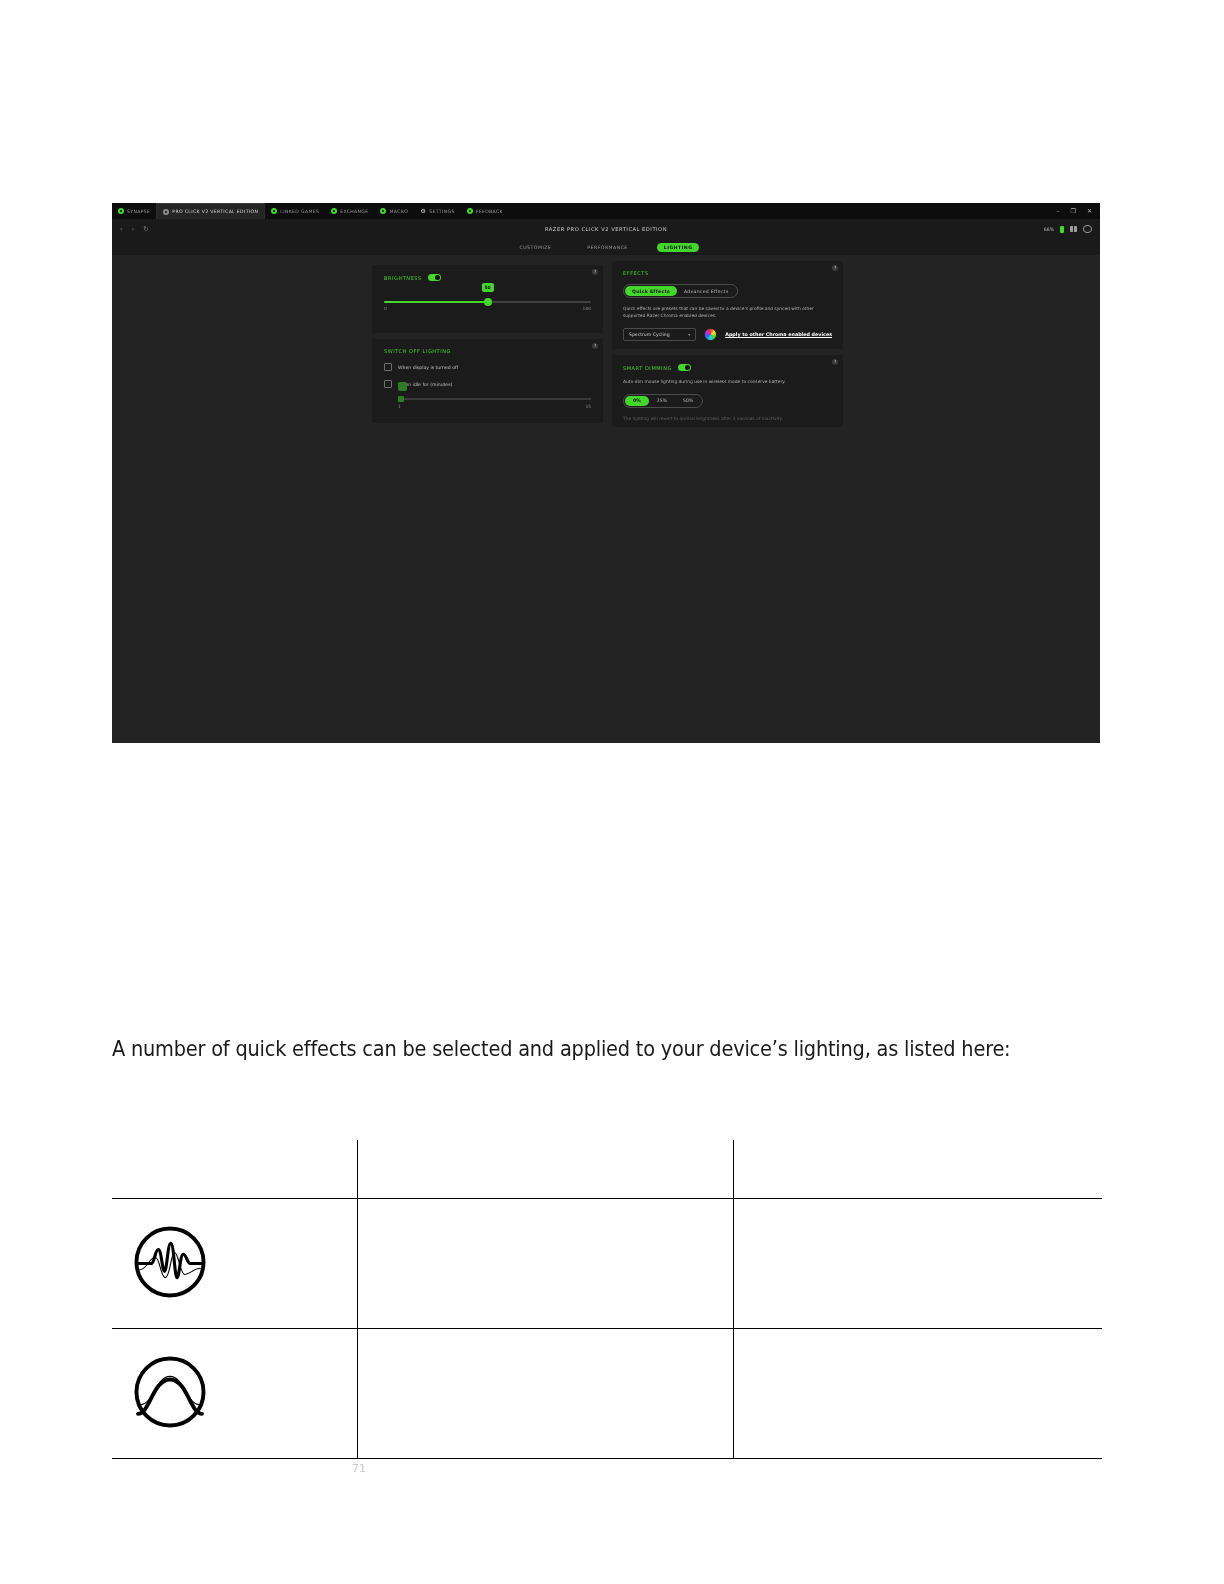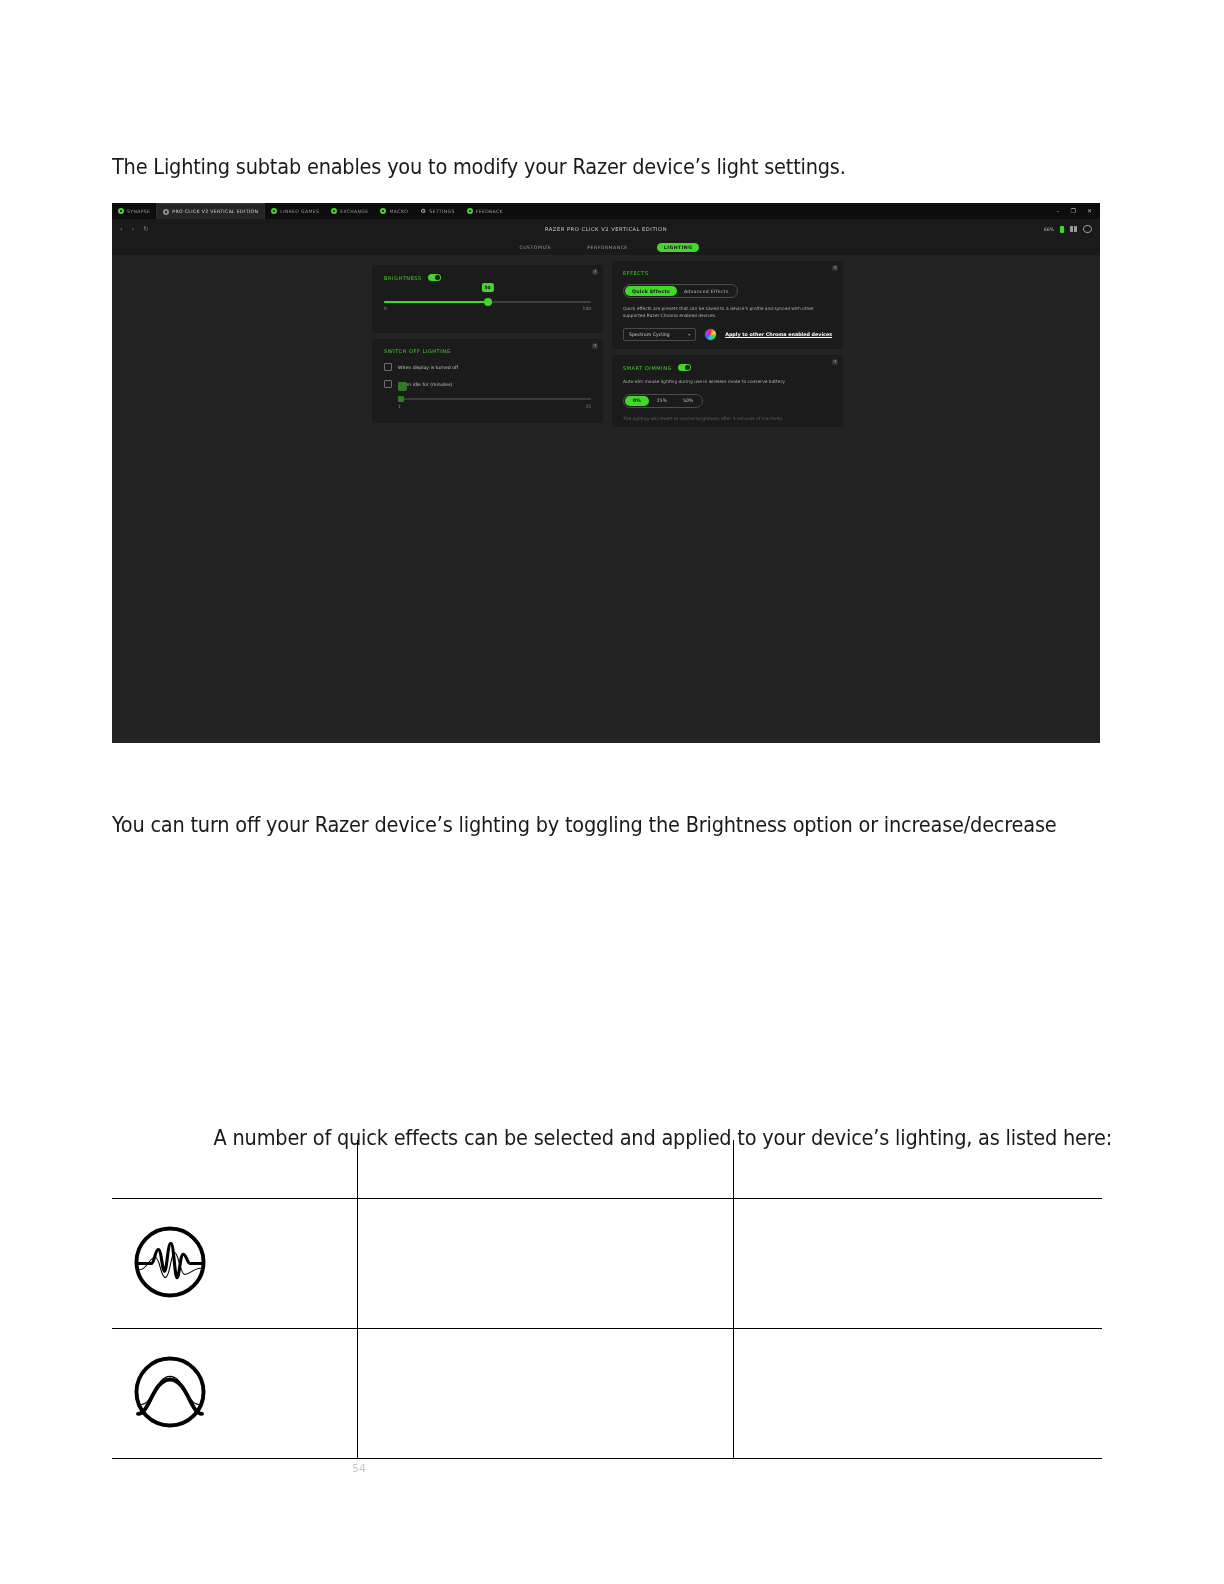--- a/index.html
+++ b/index.html
@@ -28,21 +28,21 @@
     color: #1a1a1a;
     font-size: 21.5px;
     line-height: 33px;
     letter-spacing: -0.2px;
     font-family: "DejaVu Sans", sans-serif;
     font-stretch: condensed;
   }
   .t1 { top: 150px; }
   .t2 { top: 808px; width: 1010px; }
   .t3 { top: 930px; width: 1022px; }
-  .t4 { top: 1121px; text-align: right; }
+  .t4 { top: 1032px; }
 
   
   .app-shot {
     position: absolute;
     left: 112px;
     top: 203px;
     width: 988px;
     height: 540px;
     background: #1c1c1c;
     overflow: hidden;
@@ -454,21 +454,20 @@
     font-size: 11px;
     color: #c9c9c9;
     font-family: "DejaVu Sans", sans-serif;
   }
 </style>
 </head>
 <body>
 
 <div class="page">
 
-  <div class="doc-text t1">The Lighting subtab enables you to modify your Razer device’s light settings.</div>
 
   <div class="app-shot">
 
     <div class="app-tabbar">
       <div class="app-tab">
         <span class="tabdot"></span>
         <span>SYNAPSE</span>
       </div>
       <div class="app-tab active">
         <span class="tabdot grey"></span>
@@ -595,21 +594,20 @@
           <span class="pct-item active">0%</span>
           <span class="pct-item">25%</span>
           <span class="pct-item">50%</span>
         </div>
         <div class="note">The lighting will revert to normal brightness after 3 seconds of inactivity.</div>
       </div>
 
     </div>
   </div>
 
-  <div class="doc-text t2">You can turn off your Razer device’s lighting by toggling the Brightness option or increase/decrease</div>
   <div class="doc-text t4">A number of quick effects can be selected and applied to your device’s lighting, as listed here:</div>
 
   <table class="tbl">
     <tbody>
         <tr class="head">
       <td class="c1"></td>
       <td class="c2 vline"></td>
       <td class="c3 vline"></td>
       <td class="c4"></td>
     </tr>
@@ -633,15 +631,15 @@
           <path d="M13 66 C28 66 32 30 50 30 C68 30 72 66 87 66" fill="none" stroke="#000" stroke-width="1.4" stroke-linecap="round"></path>
         </svg>
       </td>
       <td class="c2 vline"></td>
       <td class="c3 vline"></td>
       <td class="c4"></td>
     </tr>
   </tbody>
     </table>
 
-  <div class="page-num">54</div>
+  <div class="page-num">71</div>
 
 </div>
 
 </body></html>

